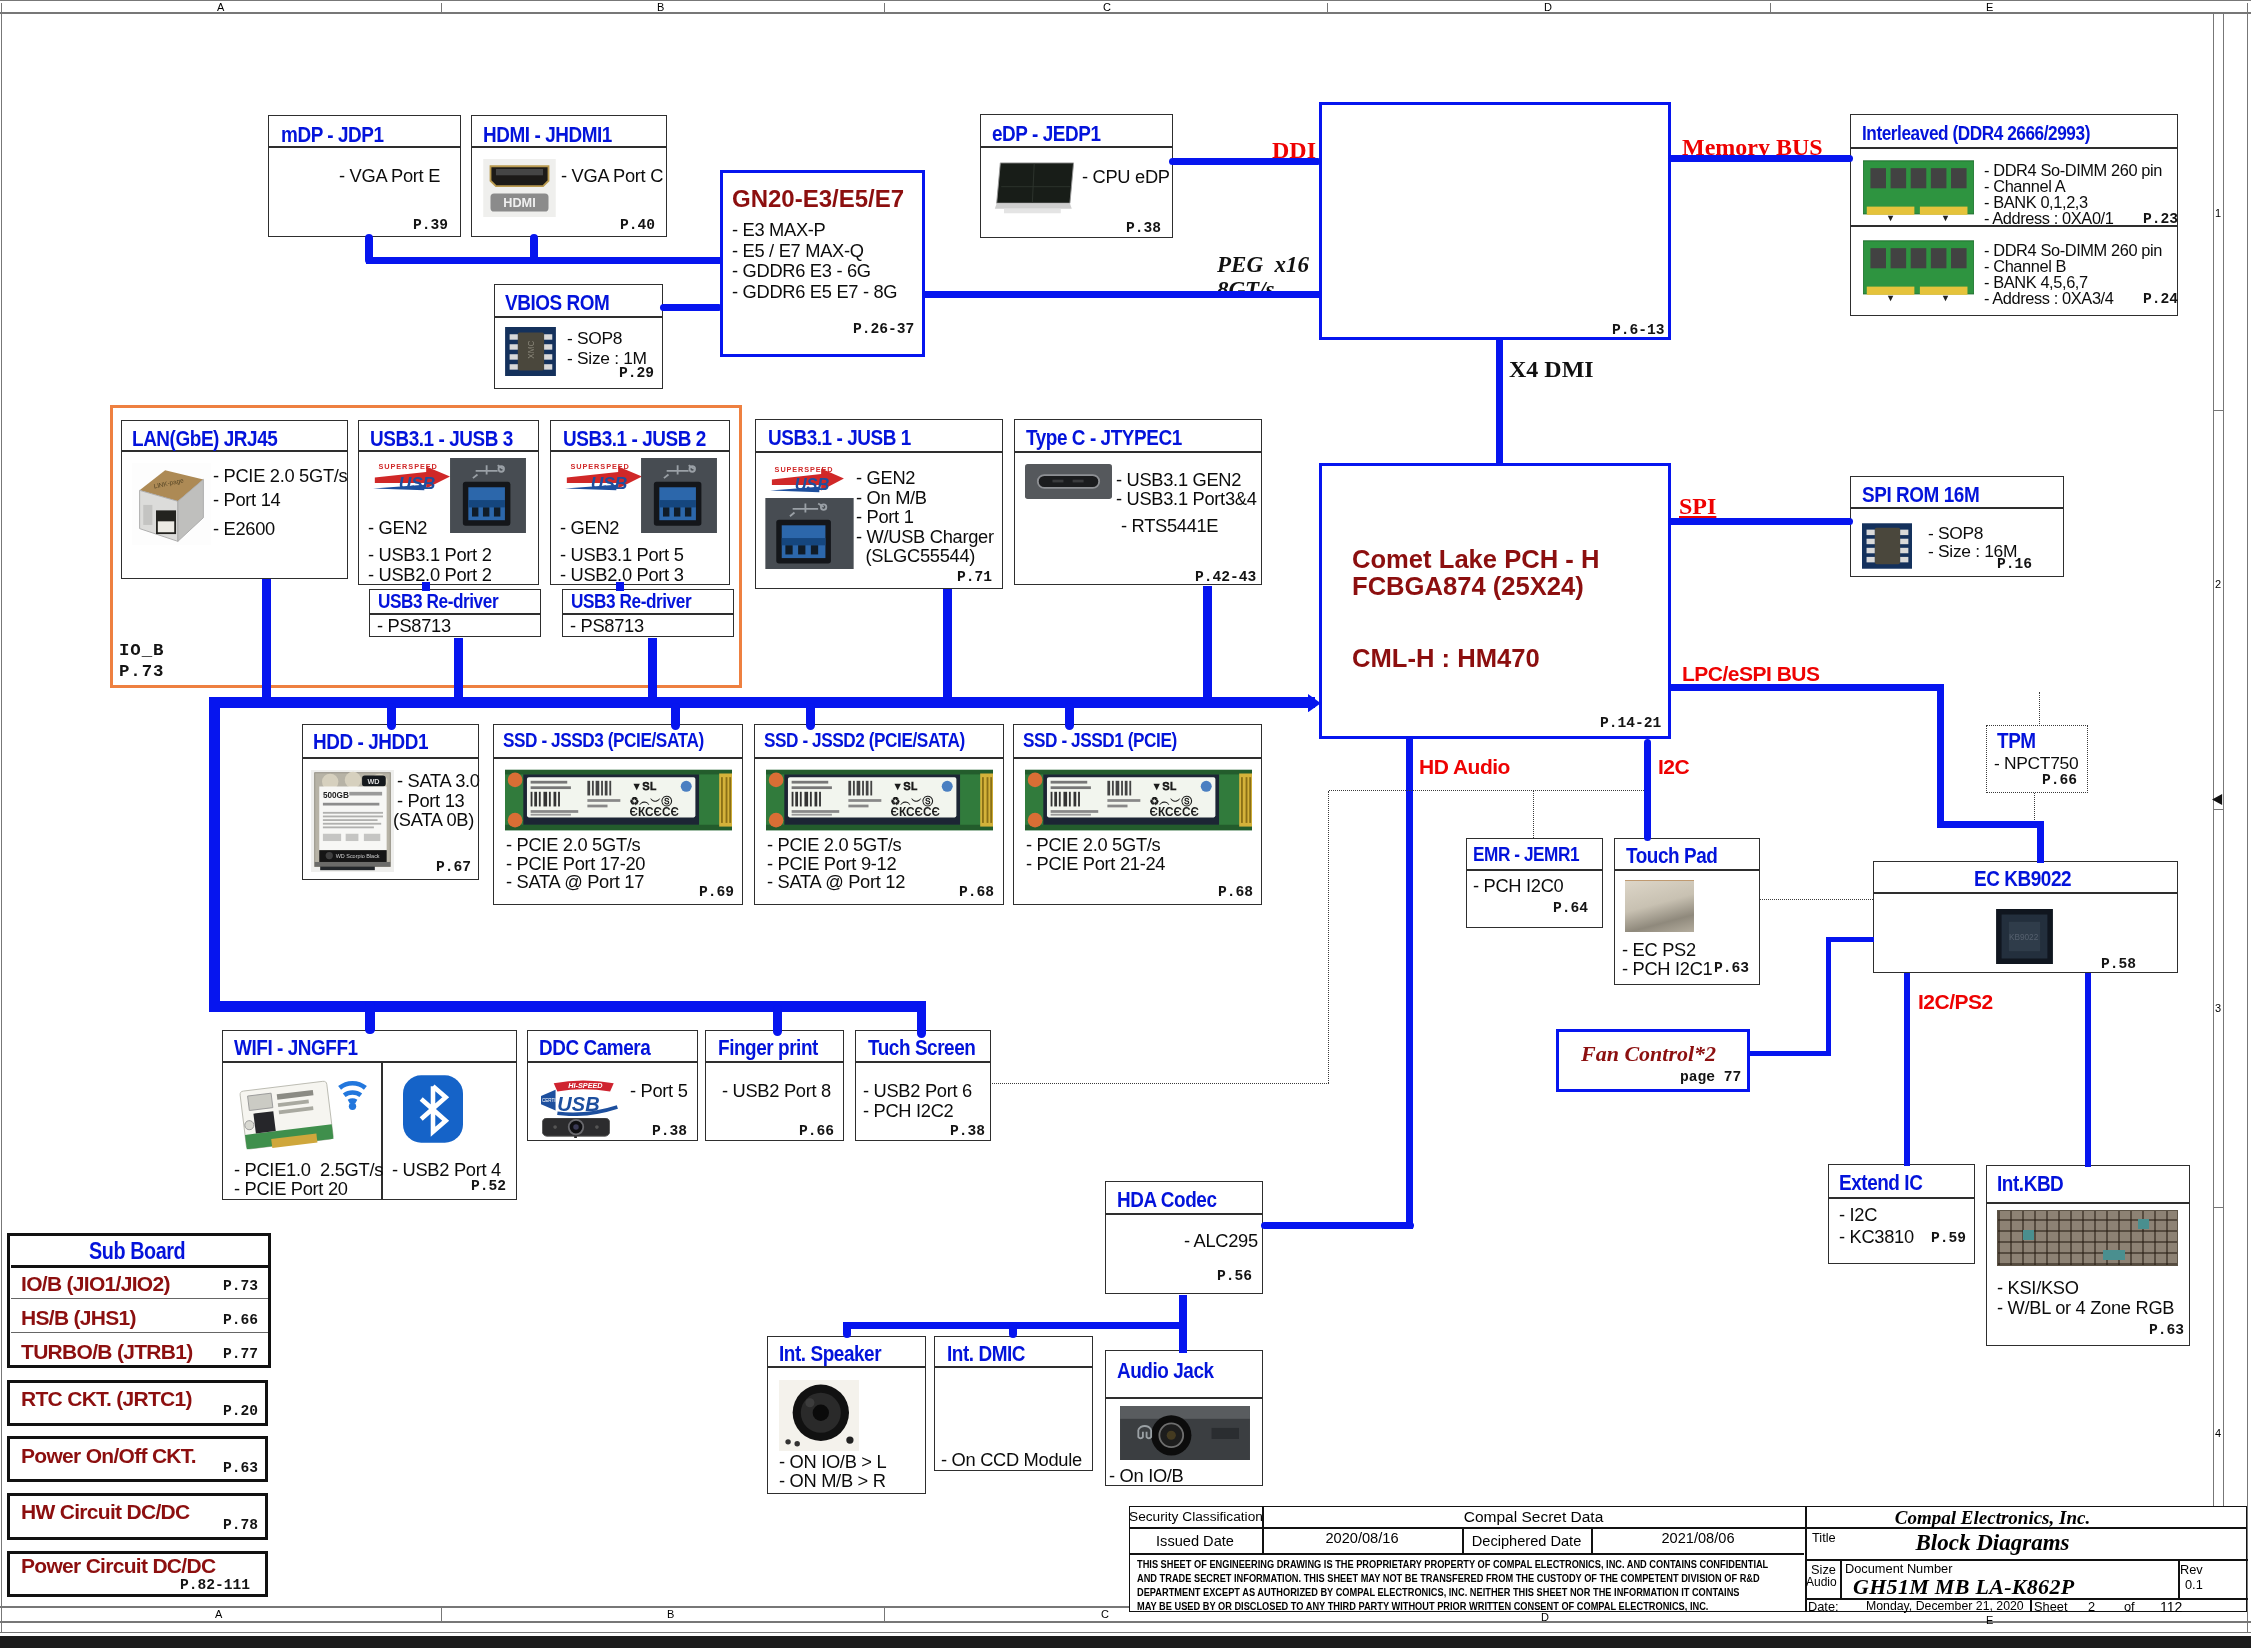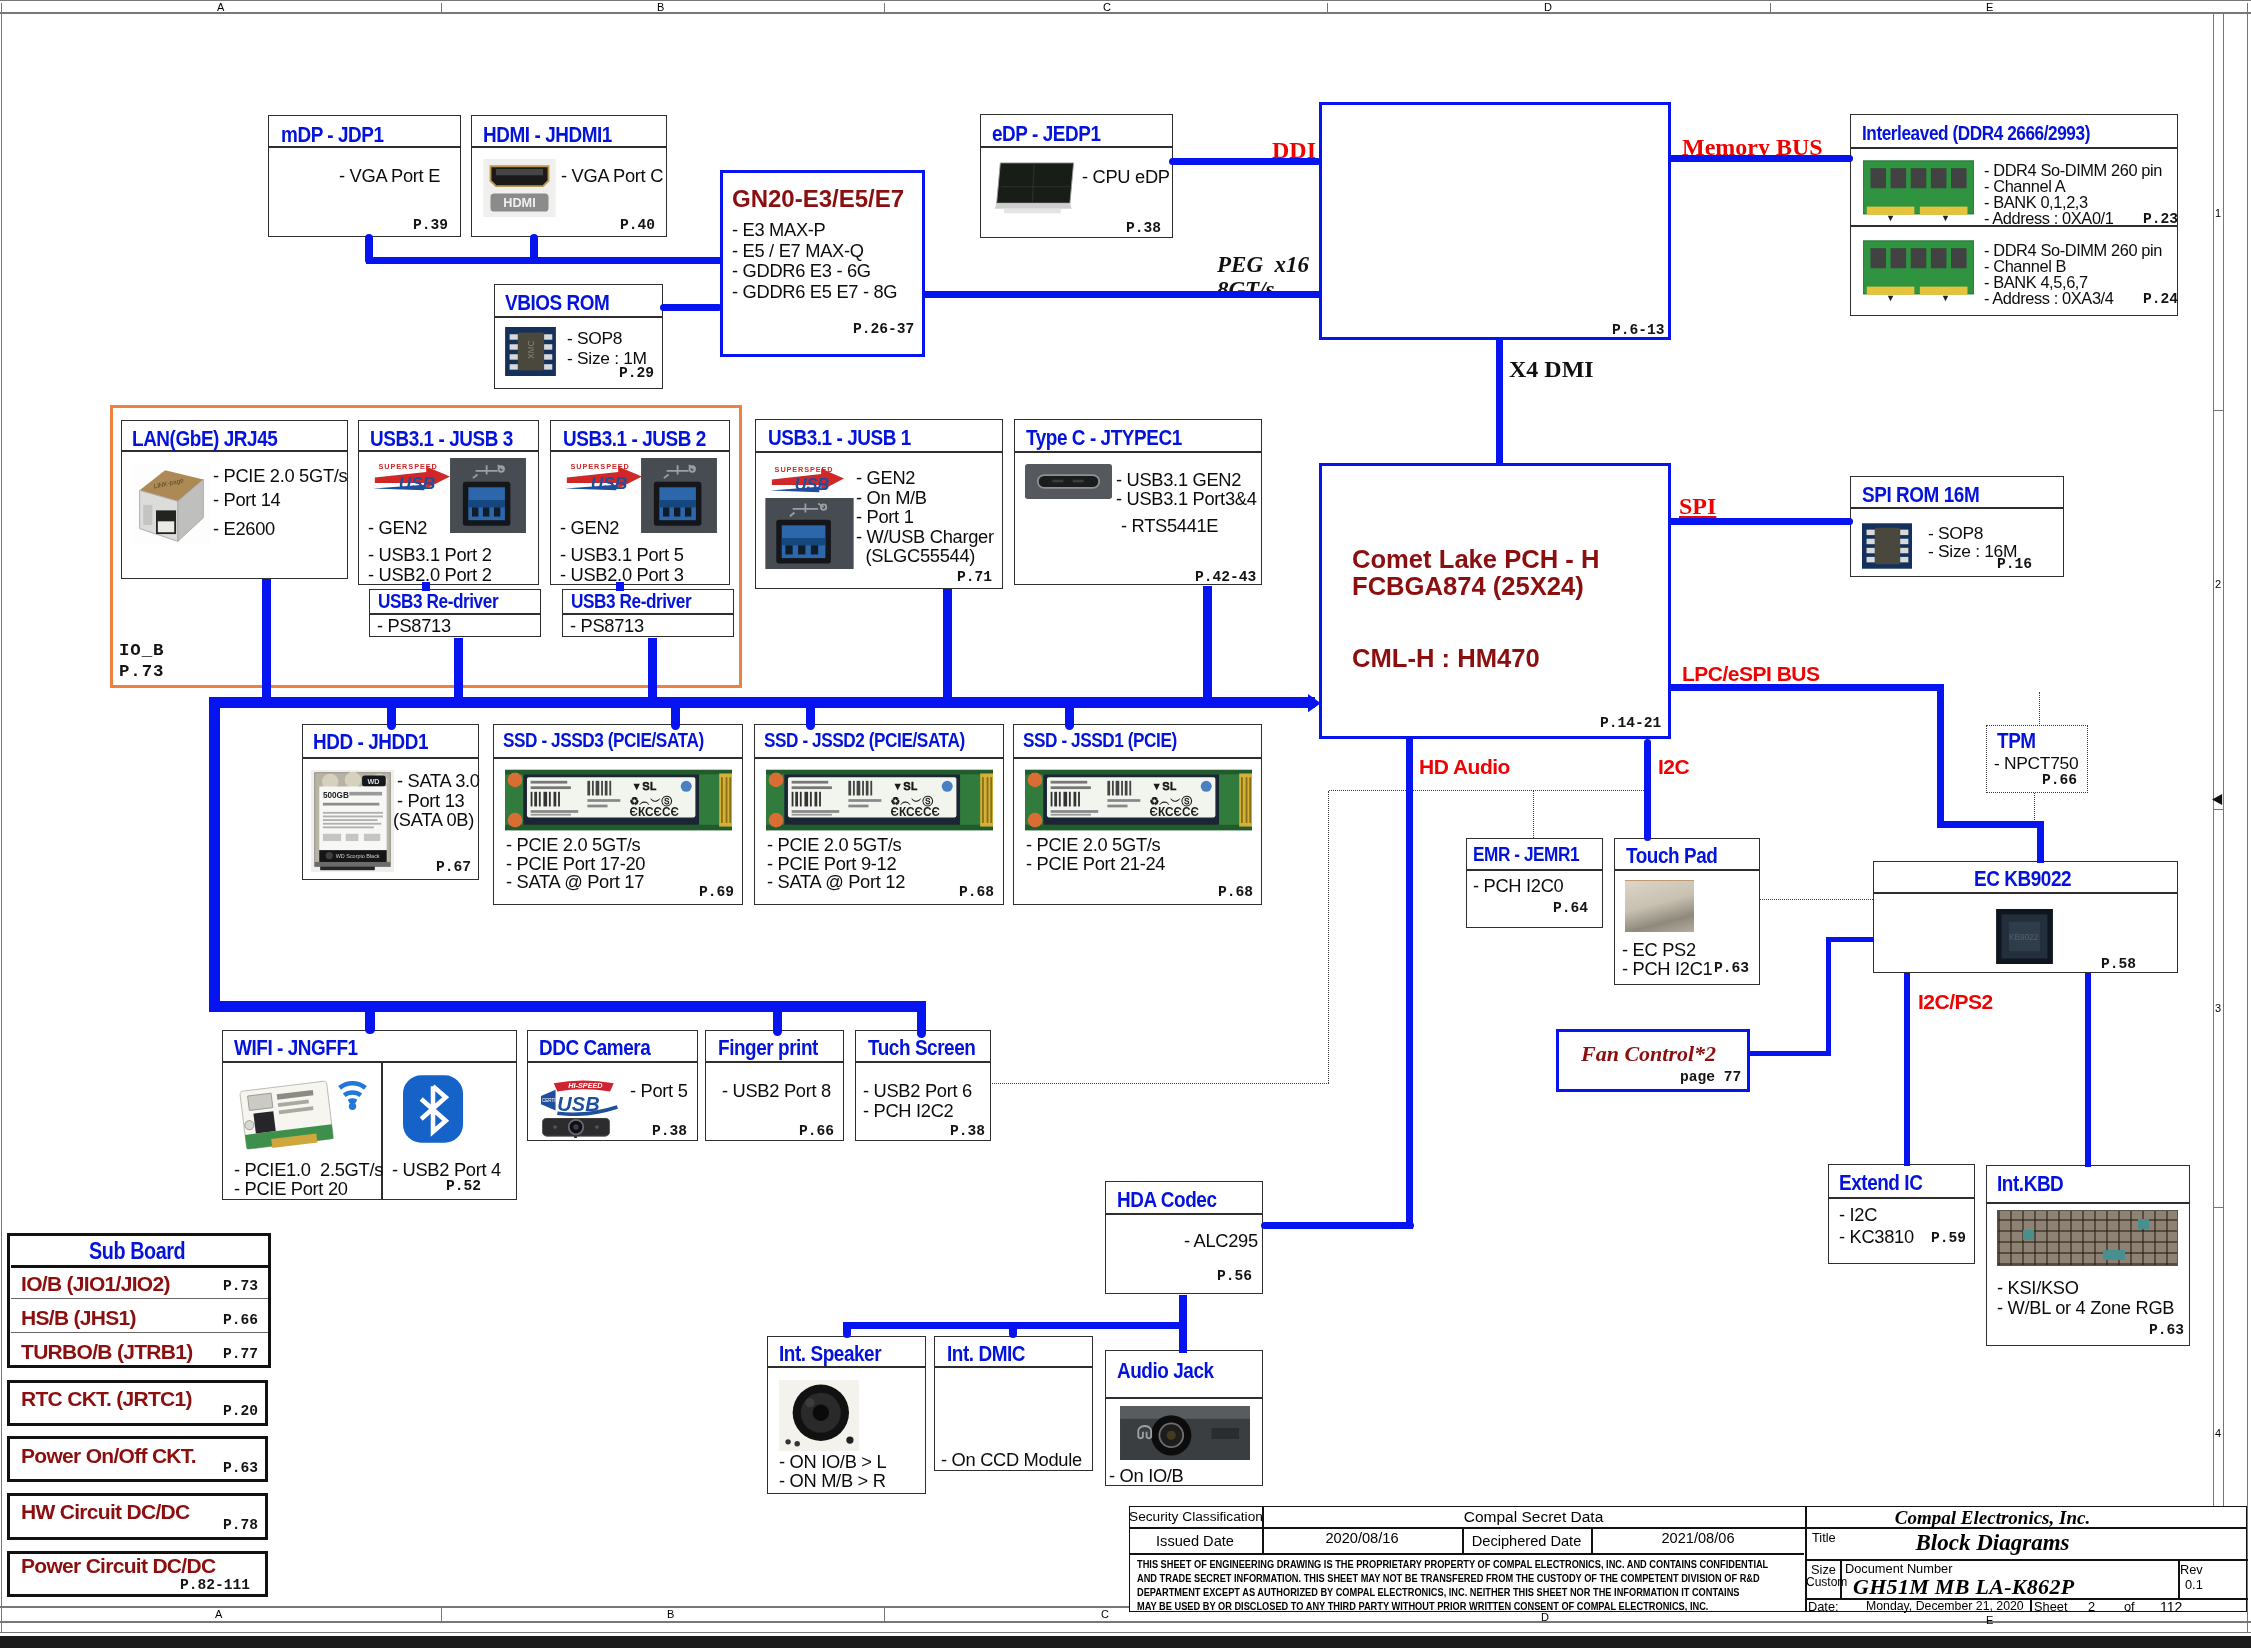--- a/index.html
+++ b/index.html
@@ -518,21 +518,21 @@
 <path d="M16 29 A8 8 0 0 1 24 29" stroke="#2277dd" stroke-width="5" fill="none"></path>
 <circle cx="20" cy="34" r="4" fill="#2277dd"></circle>
 </svg>
 <div class="i" style="left:234px;top:1160px;line-height:19px">- PCIE1.0  2.5GT/s
 - PCIE Port 20</div>
 <svg class="a" style="left:403px;top:1075px" width="60" height="68" viewBox="0 0 66 74">
 <rect width="66" height="74" rx="20" fill="#1563c8"></rect>
 <path d="M33 12 V62 L47 50 L20 26 M20 48 L47 24 L33 12" stroke="#fff" stroke-width="5" fill="none"></path>
 </svg>
 <div class="i" style="left:392px;top:1160px">- USB2 Port 4</div>
-<div class="p" style="left:446px;top:1178px">P.52</div>
+<div class="p" style="left:471px;top:1178px">P.52</div>
 <div class="bx" style="left:527px;top:1030px;width:171px;height:111px"></div>
 <div class="hl" style="left:527px;top:1061px;width:171px"></div>
 <div class="t" style="left:539px;top:1035px">DDC Camera</div>
 <svg class="a" style="left:539px;top:1076px" width="84" height="40" viewBox="0 0 92 44">
 <path d="M16 8 Q48 2 82 8 L78 17 Q48 12 20 17 Z" fill="#cf2430"></path>
 <text x="32" y="13" font-size="8" font-weight="bold" font-style="italic" fill="#fff" font-family="Liberation Sans">HI-SPEED</text>
 <polygon points="2,22 18,15 18,38 2,31" fill="#1d4f9e"></polygon>
 <text x="3" y="29" font-size="5" fill="#fff" font-family="Liberation Sans">CERTIFIED</text>
 <text x="20" y="38" font-size="22" font-weight="bold" font-style="italic" fill="#1d4f9e" font-family="Liberation Sans">USB</text>
 <path d="M20 41 Q52 45 86 34" stroke="#1d4f9e" stroke-width="4" fill="none"></path>
@@ -657,21 +657,21 @@
 <div class="sm" style="left:1462px;top:1533px;width:129px;text-align:center;font-size:14.6px">Deciphered Date</div>
 <div class="sm" style="left:1591px;top:1530px;width:214px;text-align:center;font-size:14.6px">2021/08/06</div>
 <div class="sm" style="left:1137px;top:1557px;font-size:11px;font-weight:bold;line-height:14px;transform:scaleX(0.84);transform-origin:left top">THIS SHEET OF ENGINEERING DRAWING IS THE PROPRIETARY PROPERTY OF COMPAL ELECTRONICS, INC. AND CONTAINS CONFIDENTIAL
 AND TRADE SECRET INFORMATION. THIS SHEET MAY NOT BE TRANSFERED FROM THE CUSTODY OF THE COMPETENT DIVISION OF R&amp;D
 DEPARTMENT EXCEPT AS AUTHORIZED BY COMPAL ELECTRONICS, INC. NEITHER THIS SHEET NOR THE INFORMATION IT CONTAINS
 MAY BE USED BY OR DISCLOSED TO ANY THIRD PARTY WITHOUT PRIOR WRITTEN CONSENT OF COMPAL ELECTRONICS, INC.</div>
 <div class="sm sf" style="left:1805px;top:1507px;width:375px;text-align:center;font-size:19px;font-weight:bold;font-style:italic">Compal Electronics, Inc.</div>
 <div class="sm" style="left:1812px;top:1530px;font-size:12.8px">Title</div>
 <div class="sm sf" style="left:1805px;top:1530px;width:375px;text-align:center;font-size:23px;font-weight:bold;font-style:italic">Block Diagrams</div>
 <div class="sm" style="left:1811px;top:1562px;font-size:12.8px">Size</div>
-<div class="sm" style="left:1806px;top:1575px;font-size:12px">Custom</div>
+<div class="sm" style="left:1806px;top:1575px;font-size:12px">Audio</div>
 <div class="sm" style="left:1845px;top:1561px;font-size:12.8px">Document Number</div>
 <div class="sm sf" style="left:1853px;top:1574px;font-size:22px;font-weight:bold;font-style:italic;letter-spacing:0.3px">GH51M MB LA-K862P</div>
 <div class="sm" style="left:2180px;top:1562px;font-size:12.8px">Rev</div>
 <div class="sm" style="left:2185px;top:1577px;font-size:12.8px">0.1</div>
 <div class="sm" style="left:1808px;top:1599px;font-size:12.8px">Date:</div>
 <div class="sm" style="left:1866px;top:1599px;font-size:12.3px">Monday, December 21, 2020</div>
 <div class="sm" style="left:2034px;top:1599px;font-size:12.8px">Sheet</div>
 <div class="sm" style="left:2088px;top:1599px;font-size:12.8px">2</div>
 <div class="sm" style="left:2124px;top:1599px;font-size:12.8px">of</div>
 <div class="sm" style="left:2160px;top:1599px;font-size:14px">112</div>

